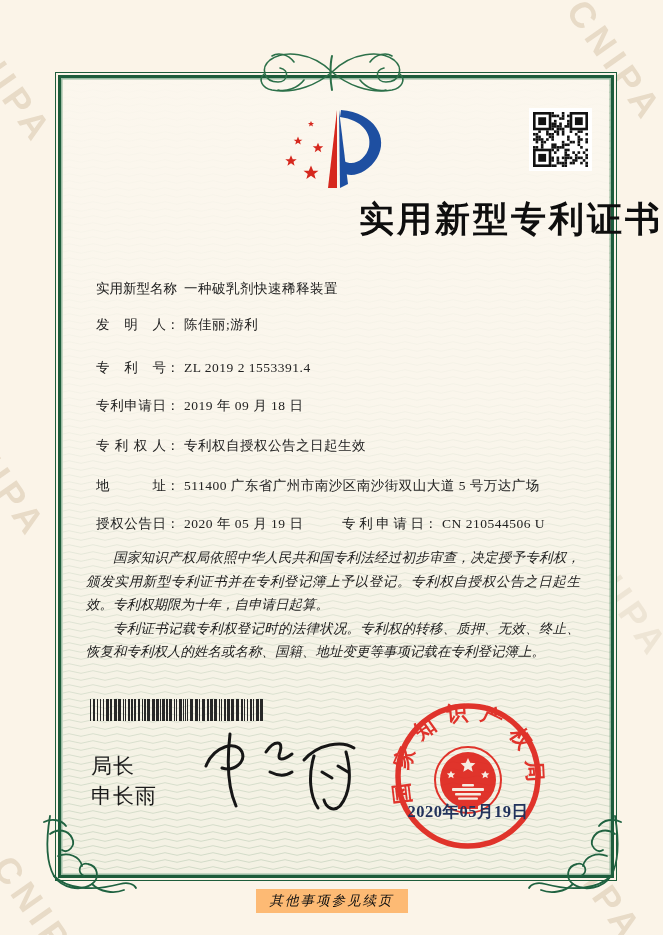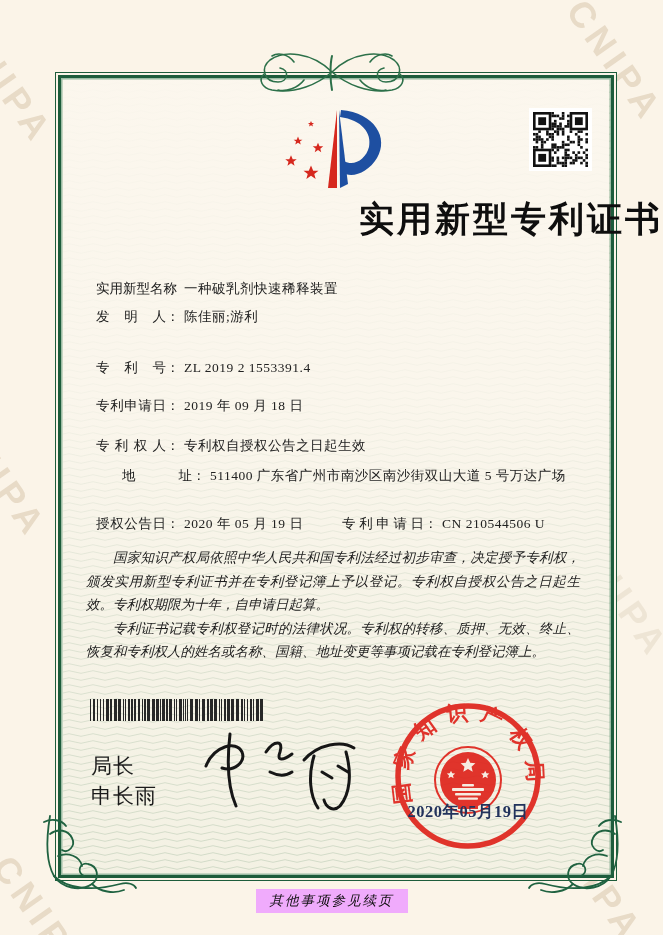--- a/index.html
+++ b/index.html
@@ -74,22 +74,22 @@
     display: inline-block; width: 70px;
     text-align: justify; text-align-last: justify;
     vertical-align: top;
   }
   .row .colon { display: inline-block; width: 14px; }
   .row .val { margin-left: 4px; letter-spacing: 0.5px; }
   .row .val2-line { margin-left: 88px; margin-top: 5px; letter-spacing: 0.5px; }
   .pair2 { position: absolute; left: 246px; top: 0; }
   .pair2 .lbl { width: 82px; }
 
-  #row-0 { top: 280px; } #row-1 { top: 308px; } #row-2 { top: 359px; }
-  #row-3 { top: 397px; } #row-4 { top: 437px; } #row-5 { top: 467px; margin-left: 26px; }
+  #row-0 { top: 280px; } #row-1 { top: 316px; } #row-2 { top: 359px; }
+  #row-3 { top: 397px; } #row-4 { top: 437px; } #row-5 { top: 477px; }
   #row-6 { top: 515px; }
 
   
   #legal {
     position: absolute; left: 86px; top: 546px; width: 494px;
     font-size: 13.5px; line-height: 23.5px; color: #1c1c1c;
     font-style: italic; text-align: justify;
   }
   #legal p { text-indent: 2em; }
 
@@ -110,21 +110,21 @@
     text-align: center; font-size: 16.5px; font-weight: bold;
     color: #22335c; letter-spacing: 0.5px; white-space: nowrap;
   }
 
   #page-info {
     position: absolute; left: 0; top: 851px; width: 100%;
     text-align: center; font-size: 12.5px; color: #2e2e2e; letter-spacing: 1px;
   }
   #footer-note-wrap { position: absolute; left: 0; top: 889px; width: 100%; text-align: center; }
   #footer-note {
-    display: inline-block; background: #f0abfc; padding: 3px 14px;
+    display: inline-block; background: #fdba74; padding: 3px 14px;
     font-size: 13.5px; font-style: italic; color: #111; letter-spacing: 2px;
   }
 </style>
 </head>
 <body>
 
 <div id="page">
 
   <div class="wm" style="left:-18px; top:14px;">CNIPA</div>
   <div class="wm" style="left:592px; top:-8px;">CNIPA</div>

